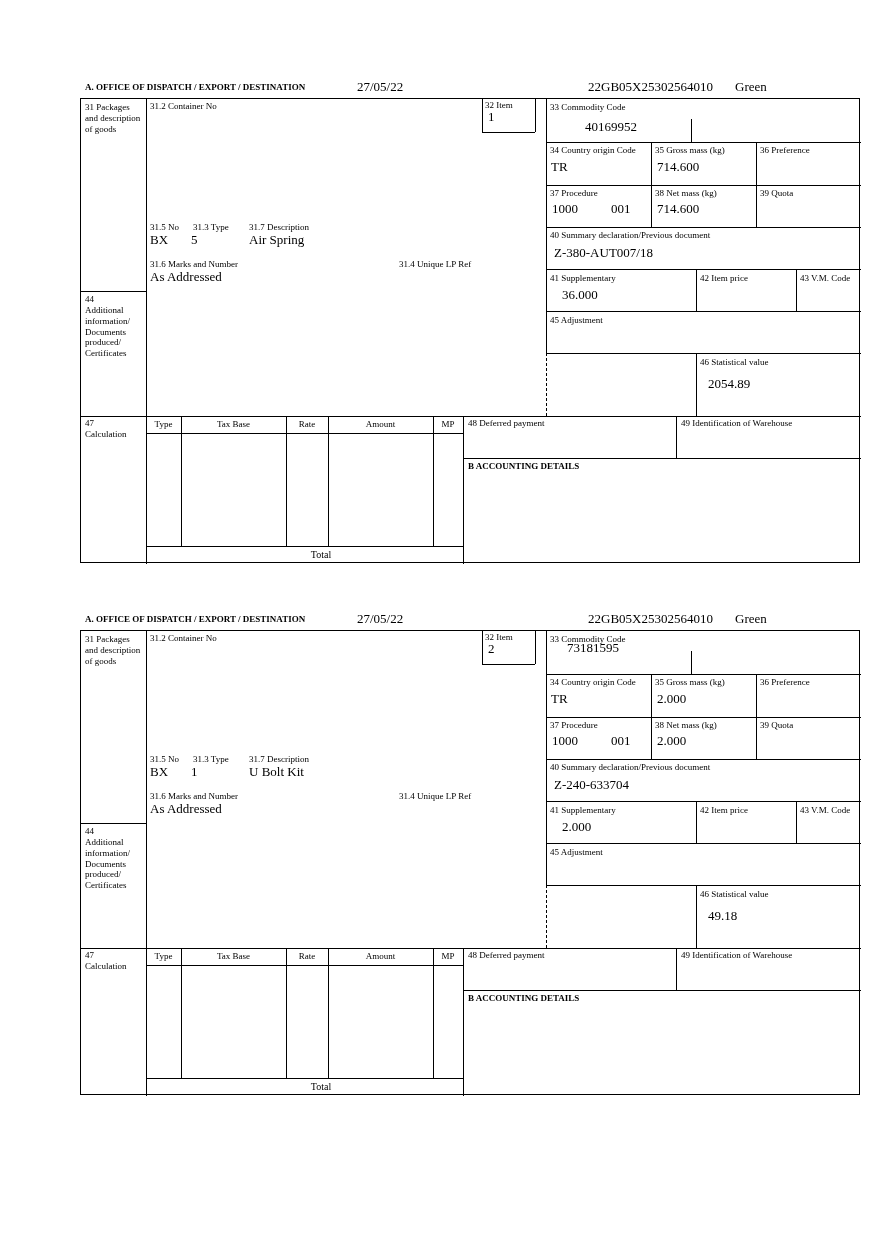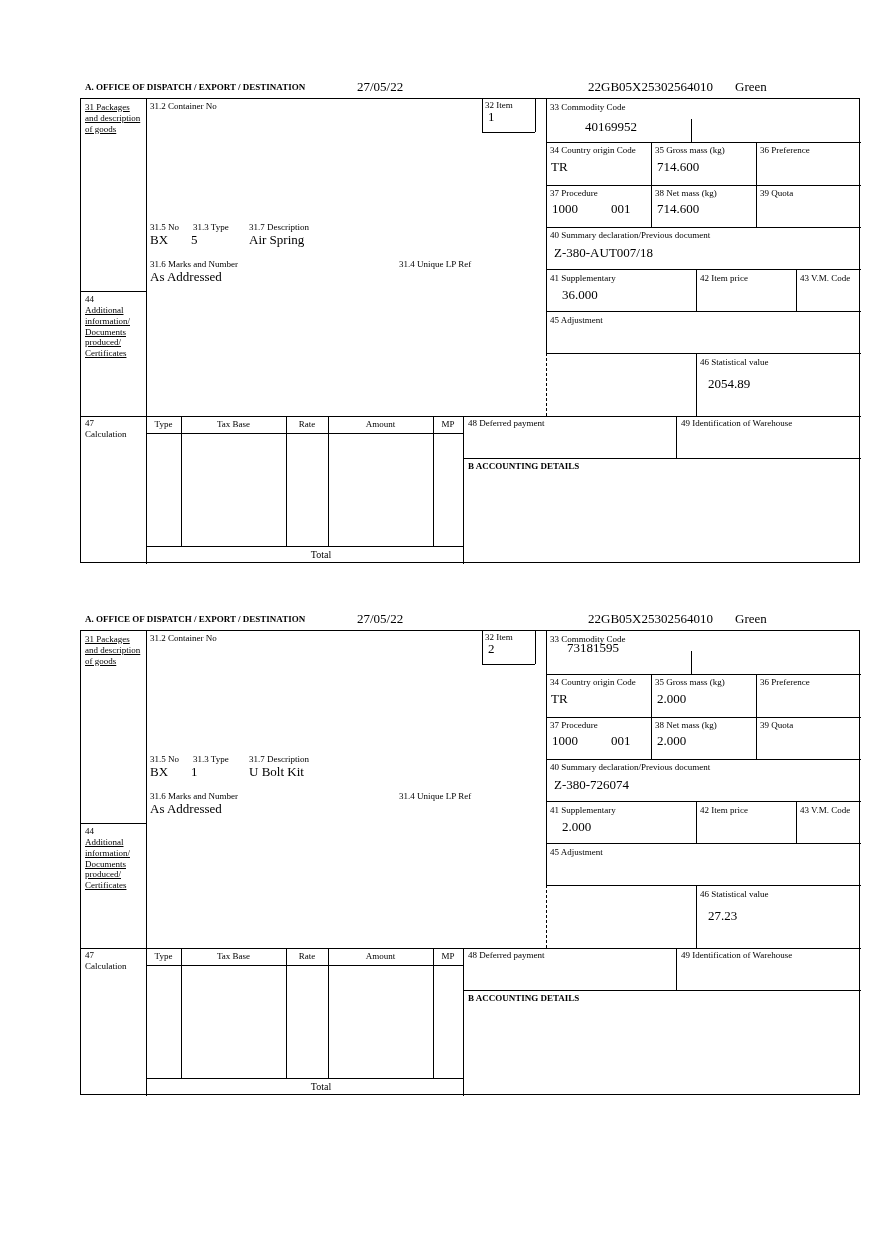--- a/index.html
+++ b/index.html
@@ -3,21 +3,21 @@
 <meta charset="utf-8">
 <style>
   * { margin:0; padding:0; box-sizing:border-box; }
   html,body { background:#fff; }
   body { width:882px; height:1250px; position:relative; font-family:"Liberation Serif", serif; color:#000; }
   .page { position:absolute; left:0; top:0; width:740px; height:1250px; background:#fff; }
   .sec { position:absolute; left:80px; width:782px; height:486px; }
   .sec * { position:absolute; }
   .box { left:0; top:18px; width:780px; height:465px; border:1px solid #000; }
   .lab { font-size:9px; line-height:1.2; white-space:nowrap; }
-  .wrap { white-space:normal;text-decoration:underline; }
+  .wrap { white-space:normal; }
   .b { font-weight:bold; }
   .val { font-size:13px; line-height:1.1; white-space:nowrap; }
   .hl { height:1px; background:#000; }
   .vl { width:1px; background:#000; }
   .vd { width:0; border-left:1px dashed #000; }
   .cth { font-size:9px; text-align:center; }
   .total { font-size:10px; text-align:center; }
 </style>
 </head>
 <body>
@@ -181,28 +181,28 @@
       <div class="lab" style="left:574px;top:46px">35 Gross mass (kg)</div>
       <div class="val" style="left:576px;top:61px">2.000</div>
       <div class="lab" style="left:679px;top:46px">36 Preference</div>
       <div class="lab" style="left:469px;top:89px">37 Procedure</div>
       <div class="val" style="left:471px;top:103px">1000</div>
       <div class="val" style="left:530px;top:103px">001</div>
       <div class="lab" style="left:574px;top:89px">38 Net mass (kg)</div>
       <div class="val" style="left:576px;top:103px">2.000</div>
       <div class="lab" style="left:679px;top:89px">39 Quota</div>
       <div class="lab" style="left:469px;top:131px">40 Summary declaration/Previous document</div>
-      <div class="val" style="left:473px;top:147px">Z-380-726074</div>
+      <div class="val" style="left:473px;top:147px">Z-240-633704</div>
       <div class="lab" style="left:469px;top:174px">41 Supplementary</div>
       <div class="val" style="left:481px;top:189px">2.000</div>
       <div class="lab" style="left:619px;top:174px">42 Item price</div>
       <div class="lab" style="left:719px;top:174px">43 V.M. Code</div>
       <div class="lab" style="left:469px;top:216px">45 Adjustment</div>
       <div class="lab" style="left:619px;top:258px">46 Statistical value</div>
-      <div class="val" style="left:627px;top:278px">27.23</div>
+      <div class="val" style="left:627px;top:278px">49.18</div>
 
       <div class="cth" style="left:65px;top:320px;width:35px">Type</div>
       <div class="cth" style="left:100px;top:320px;width:105px">Tax Base</div>
       <div class="cth" style="left:205px;top:320px;width:42px">Rate</div>
       <div class="cth" style="left:247px;top:320px;width:105px">Amount</div>
       <div class="cth" style="left:352px;top:320px;width:30px">MP</div>
       <div class="total" style="left:190px;top:450px;width:100px">Total</div>
 
       <div class="lab" style="left:387px;top:319px">48 Deferred payment</div>
       <div class="lab" style="left:600px;top:319px">49 Identification of Warehouse</div>

